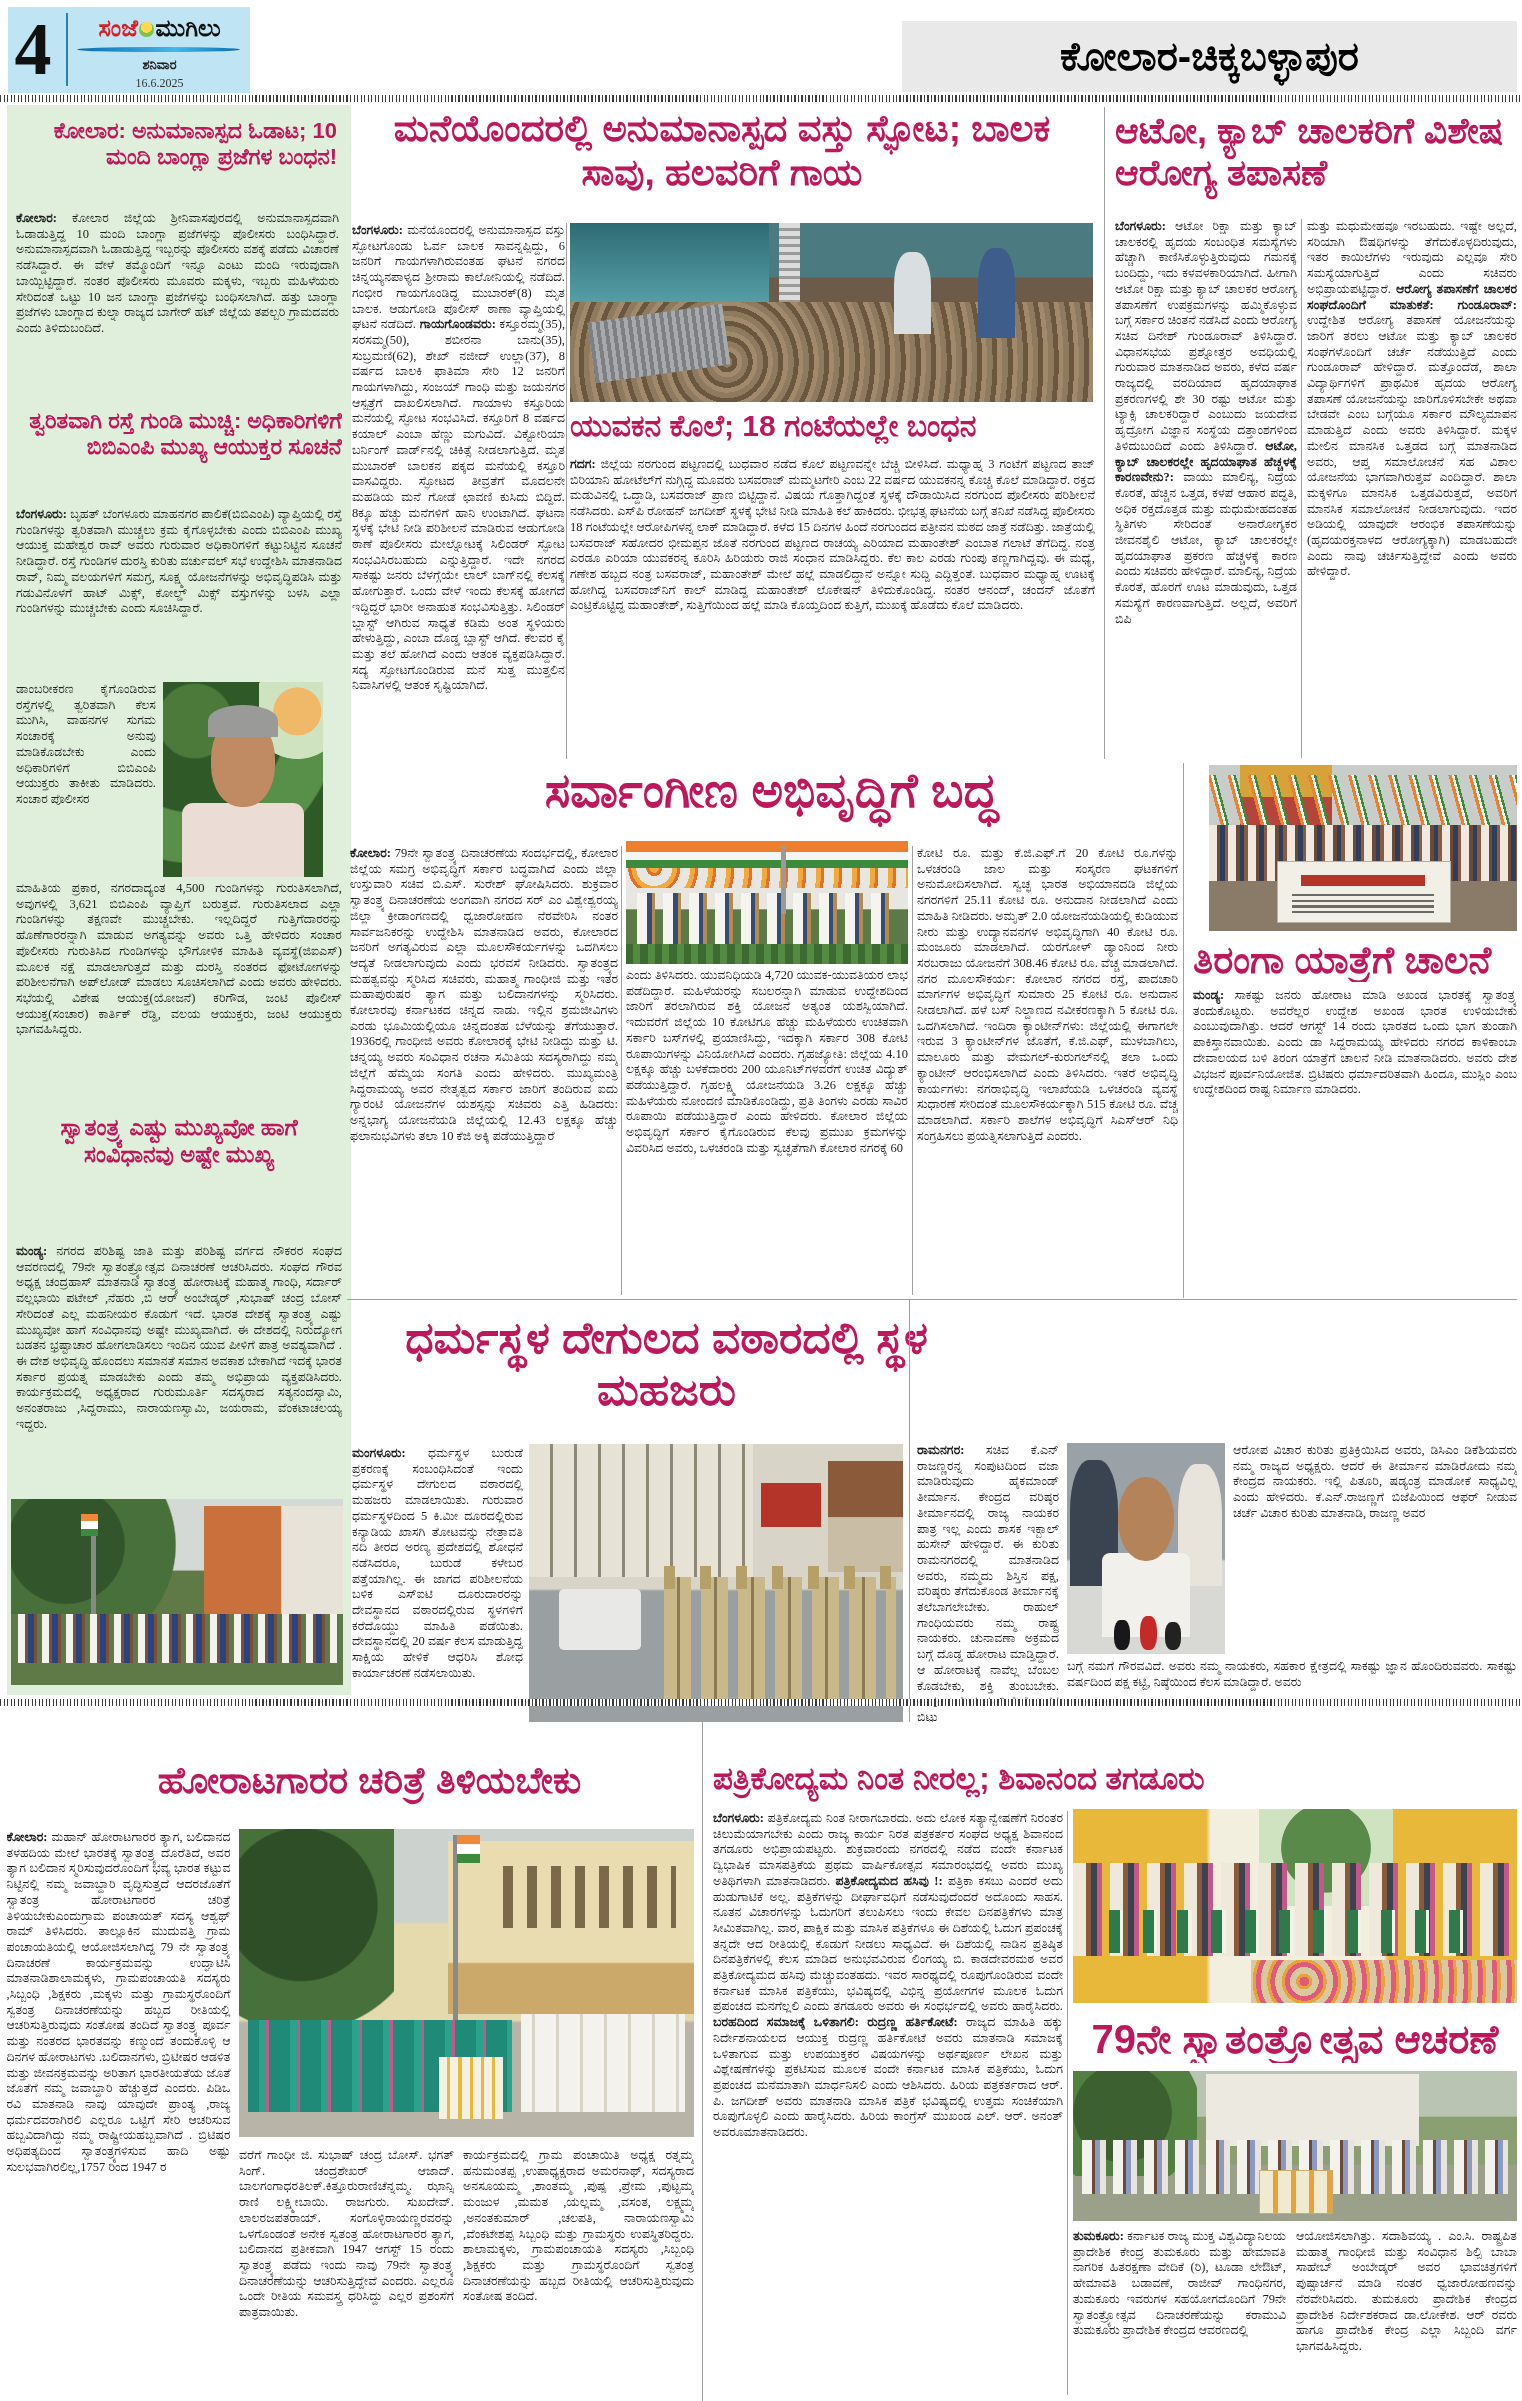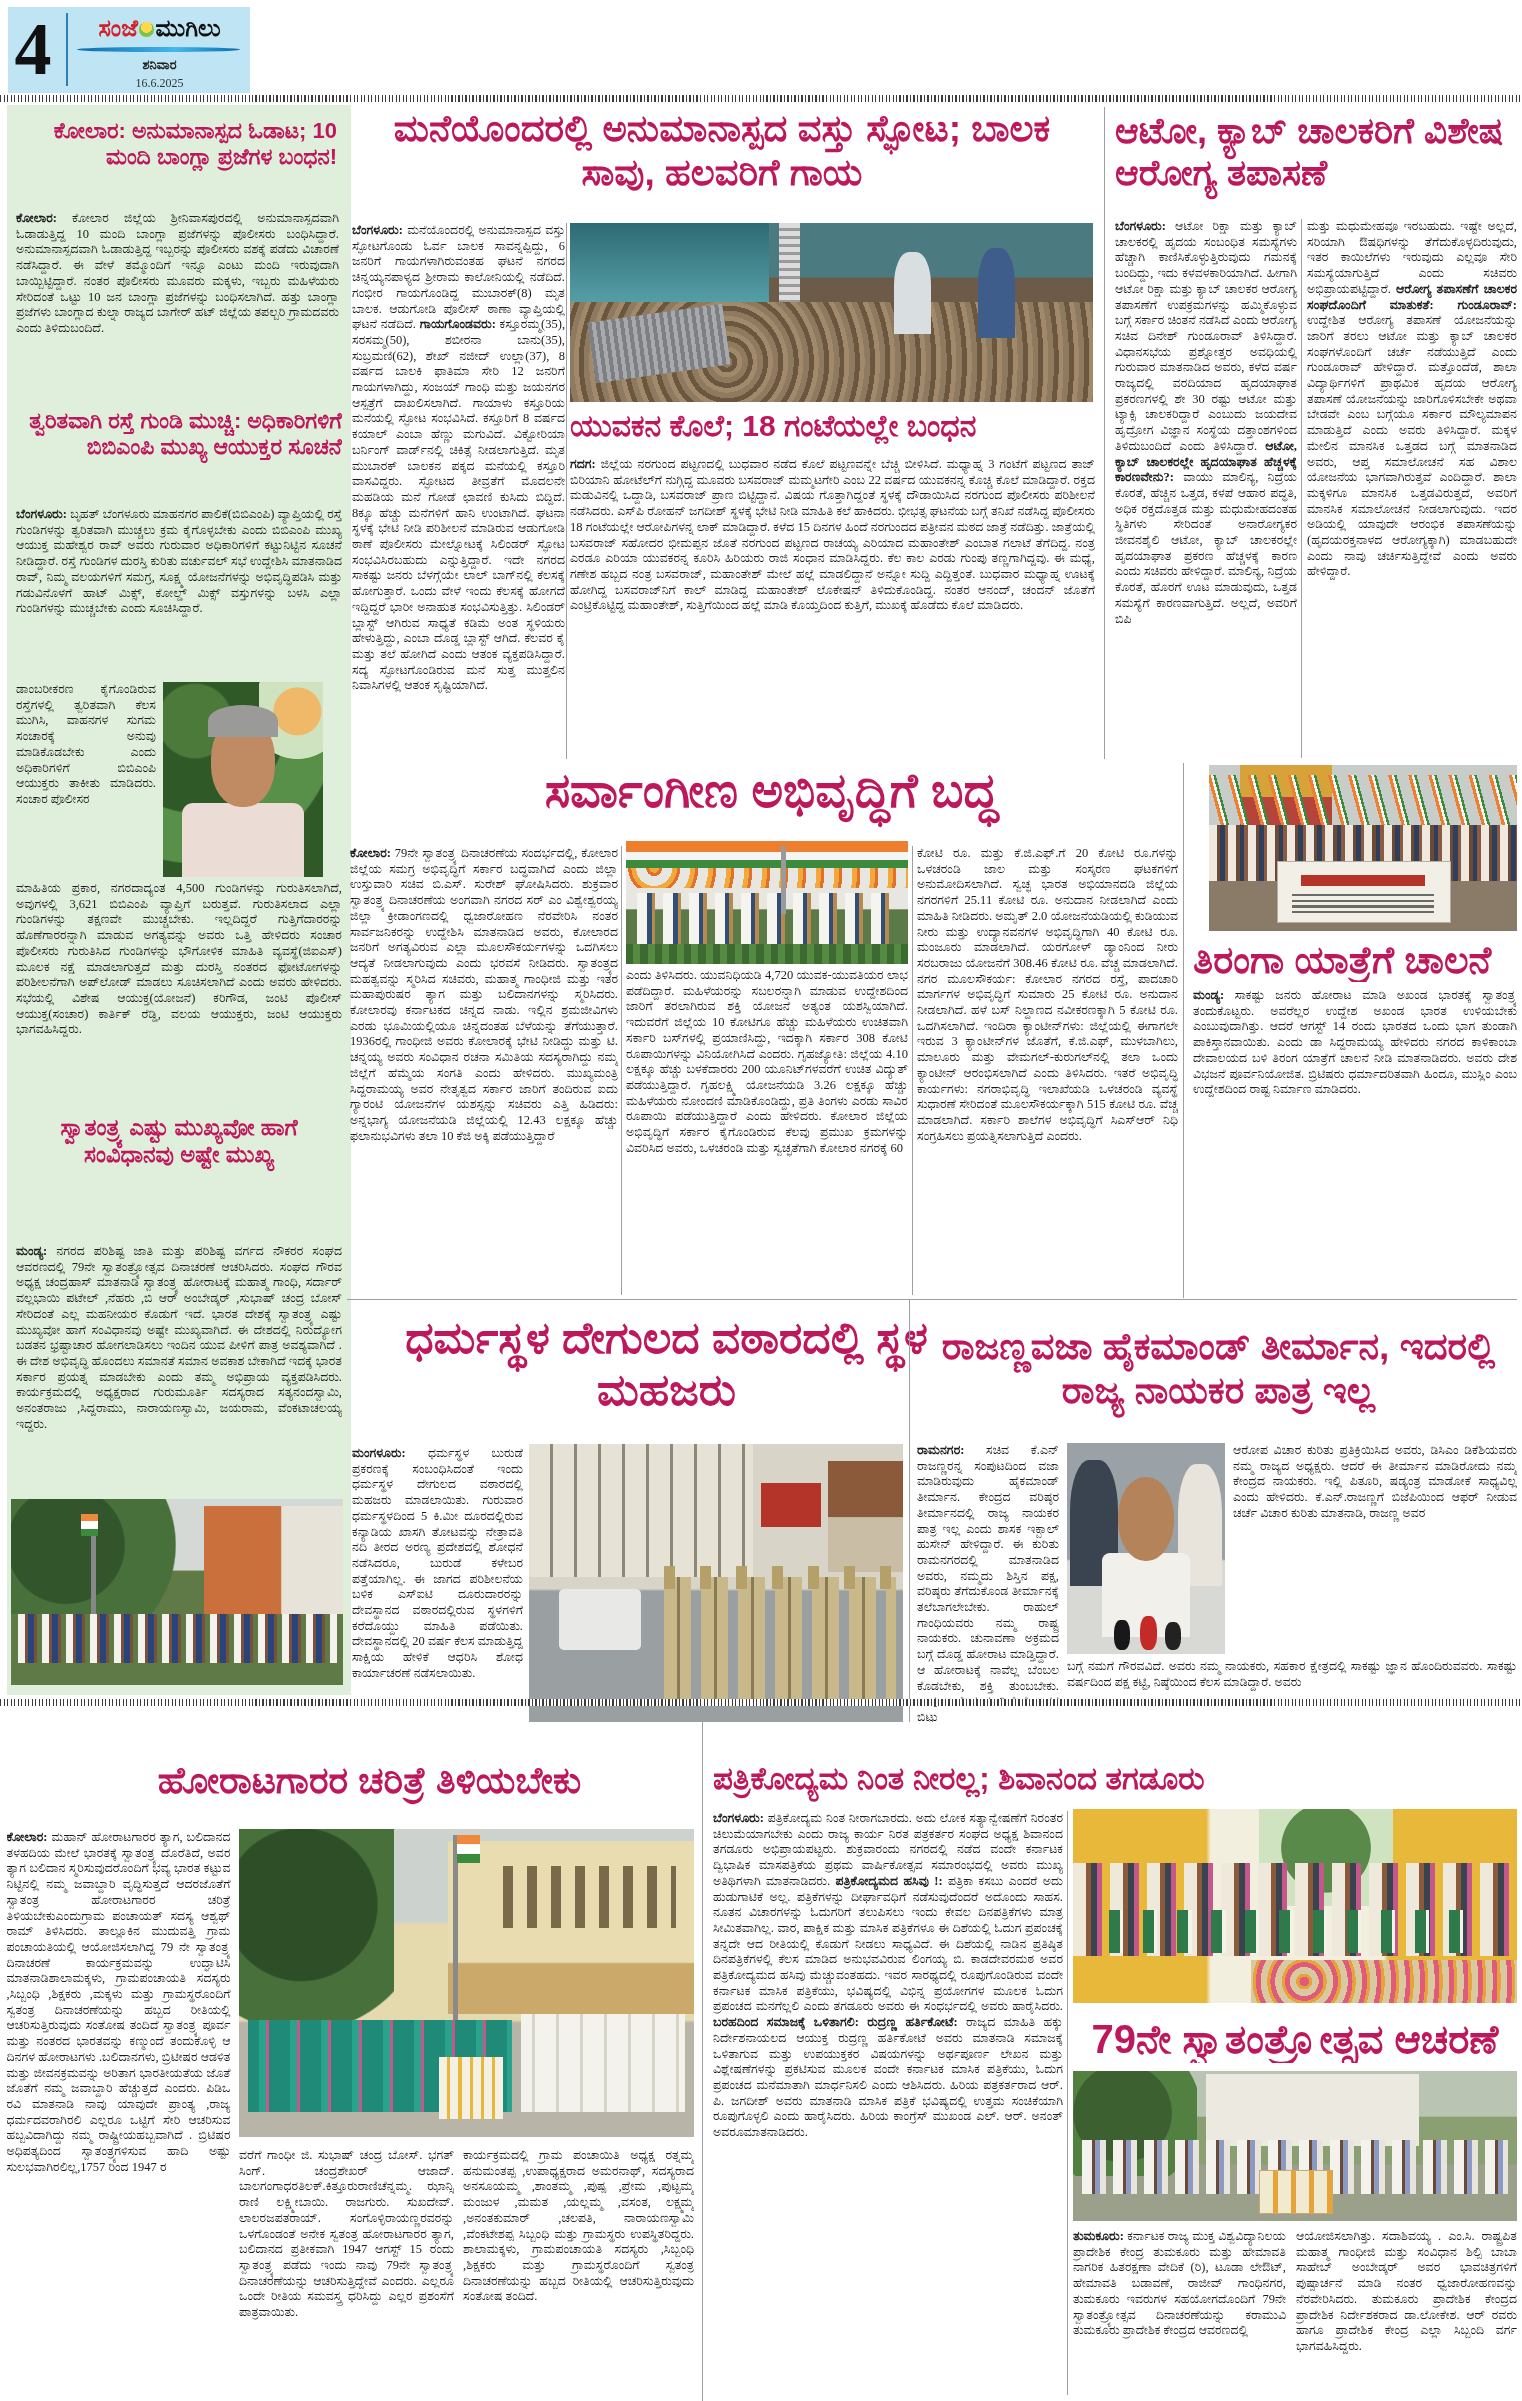--- a/index.html
+++ b/index.html
@@ -30,20 +30,21 @@
     <div class="abs" style="left:6.5px;top:0px;font-family:'Liberation Serif',serif;font-size:74px;font-weight:bold;line-height:84px;color:#111;">4</div>
     <div class="abs" style="left:58px;top:6.5px;width:1.6px;height:73px;background:#2a7fb5;"></div>
     <div class="abs" style="left:65px;top:8px;width:173px;text-align:center;font-family:'Liberation Sans',sans-serif;font-weight:bold;font-size:23.4px;line-height:26px;">
       <span style="color:#d42027;">ಸಂಜೆ</span><span style="display:inline-block;width:14.5px;height:14.5px;border-radius:50%;background:radial-gradient(circle at 50% 35%,#ffd84d 0 45%,#7ec24a 46% 100%);vertical-align:middle;margin:0 1.6px;"></span><span style="color:#101010;">ಮುಗಿಲು</span>
     </div>
     <div class="abs" style="left:69px;top:40px;width:163px;height:5.6px;border-radius:50%;background:linear-gradient(90deg,#0b6ab0,#43b9ea 60%,#0b6ab0);"></div>
     <div class="abs" style="left:65px;top:50px;width:173px;text-align:center;font-size:13px;font-weight:bold;color:#222;">ಶನಿವಾರ</div>
     <div class="abs" style="left:65px;top:69px;width:173px;text-align:center;font-size:12px;color:#333;">16.6.2025</div>
   </div>
 
+  <div class="abs region" style="left:902px;top:21px;width:615px;height:71px;line-height:71px;">ಕೋಲಾರ-ಚಿಕ್ಕಬಳ್ಳಾಪುರ</div>
 
   <div class="abs stripe" style="left:0;top:95px;width:1523px;height:7.3px;"></div>
 
   <div class="abs greenbox" style="left:6.5px;top:105px;width:344px;height:1590px;"></div>
 
   <div class="abs hd rgt" style="left:21px;top:118px;width:316px;height:89px;font-size:22px;overflow:hidden;">ಕೋಲಾರ: ಅನುಮಾನಾಸ್ಪದ ಓಡಾಟ; 10 ಮಂದಿ ಬಾಂಗ್ಲಾ ಪ್ರಜೆಗಳ ಬಂಧನ!</div>
   <div class="abs tx" style="left:16px;top:211px;width:323px;height:194px;">
     <b class="dl">ಕೋಲಾರ:</b>
     <span>ಕೋಲಾರ ಜಿಲ್ಲೆಯ ಶ್ರೀನಿವಾಸಪುರದಲ್ಲಿ ಅನುಮಾನಾಸ್ಪದವಾಗಿ ಓಡಾಡುತ್ತಿದ್ದ 10 ಮಂದಿ ಬಾಂಗ್ಲಾ ಪ್ರಜೆಗಳನ್ನು ಪೊಲೀಸರು ಬಂಧಿಸಿದ್ದಾರೆ. ಅನುಮಾನಾಸ್ಪದವಾಗಿ ಓಡಾಡುತ್ತಿದ್ದ ಇಬ್ಬರನ್ನು ಪೊಲೀಸರು ವಶಕ್ಕೆ ಪಡೆದು ವಿಚಾರಣೆ ನಡೆಸಿದ್ದಾರೆ. ಈ ವೇಳೆ ತಮ್ಮೊಂದಿಗೆ ಇನ್ನೂ ಎಂಟು ಮಂದಿ ಇರುವುದಾಗಿ ಬಾಯ್ಬಿಟ್ಟಿದ್ದಾರೆ. ನಂತರ ಪೊಲೀಸರು ಮೂವರು ಮಕ್ಕಳು, ಇಬ್ಬರು ಮಹಿಳೆಯರು ಸೇರಿದಂತೆ ಒಟ್ಟು 10 ಜನ ಬಾಂಗ್ಲಾ ಪ್ರಜೆಗಳನ್ನು ಬಂಧಿಸಲಾಗಿದೆ. ಹತ್ತು ಬಾಂಗ್ಲಾ ಪ್ರಜೆಗಳು ಬಾಂಗ್ಲಾದ ಕುಲ್ನಾ ರಾಜ್ಯದ ಬಾಗೇರ್ ಹಟ್ ಜಿಲ್ಲೆಯ ತಪಲ್ಬರಿ ಗ್ರಾಮದವರು ಎಂದು ತಿಳಿದುಬಂದಿದೆ.</span>
   </div>
@@ -159,21 +160,20 @@
   <div class="photo" style="left:529px;top:1444px;width:374px;height:278px;background:linear-gradient(180deg,#d9d4c8 0 52%,#9aa0a2 53% 100%);">
     <div style="left:0;top:0;width:60%;height:48%;background:repeating-linear-gradient(90deg,#e7e2d6 0 21px,#8d8878 21px 24px),repeating-linear-gradient(180deg,transparent 0 14.5px,#b7b2a2 14.5px 17px);"></div>
     <div style="left:62%;top:14%;width:16%;height:16%;background:#b5342a;"></div>
     <div style="left:80%;top:6%;width:20%;height:40%;background:linear-gradient(180deg,#8a5a3a 0 50%,#c9bda5 51% 100%);"></div>
     <div style="left:8%;top:52%;width:22%;height:22%;background:#e8e8e6;border-radius:4.8px;"></div>
     <div style="left:36%;top:48%;width:62%;height:44%;background:repeating-linear-gradient(90deg,#c9b98a 0 13px,#8a7a55 13px 16px,#c9b98a 16px 27.4px,transparent 27.4px 37px);"></div>
     <div style="left:36%;top:44%;width:62%;height:8%;background:repeating-linear-gradient(90deg,#b5a06a 0 11.3px,transparent 11.3px 36px);"></div>
   </div>
 
   <div class="abs vrule" style="left:909px;top:1299px;height:423px;"></div>
-  <div class="abs hd ctr" style="left:920px;top:1325px;width:597px;height:108px;font-size:37px;overflow:hidden;">ರಾಜಣ್ಣವಜಾ ಹೈಕಮಾಂಡ್ ತೀರ್ಮಾನ, ಇದರಲ್ಲಿ ರಾಜ್ಯ ನಾಯಕರ ಪಾತ್ರ ಇಲ್ಲ</div>
   <div class="abs tx" style="left:917px;top:1443px;width:142px;height:279px;">
     <b class="dl">ರಾಮನಗರ:</b>
     <span>ಸಚಿವ ಕೆ.ಎನ್ ರಾಜಣ್ಣರನ್ನ ಸಂಪುಟದಿಂದ ವಜಾ ಮಾಡಿರುವುದು ಹೈಕಮಾಂಡ್ ತೀರ್ಮಾನ. ಕೇಂದ್ರದ ವರಿಷ್ಠರ ತೀರ್ಮಾನದಲ್ಲಿ ರಾಜ್ಯ ನಾಯಕರ ಪಾತ್ರ ಇಲ್ಲ ಎಂದು ಶಾಸಕ ಇಕ್ಬಾಲ್ ಹುಸೇನ್ ಹೇಳಿದ್ದಾರೆ. ಈ ಕುರಿತು ರಾಮನಗರದಲ್ಲಿ ಮಾತನಾಡಿದ ಅವರು, ನಮ್ಮದು ಶಿಸ್ತಿನ ಪಕ್ಷ, ವರಿಷ್ಠರು ತೆಗೆದುಕೊಂಡ ತೀರ್ಮಾನಕ್ಕೆ ತಲೆಬಾಗಲೇಬೇಕು. ರಾಹುಲ್ ಗಾಂಧಿಯವರು ನಮ್ಮ ರಾಷ್ಟ್ರ ನಾಯಕರು. ಚುನಾವಣಾ ಅಕ್ರಮದ ಬಗ್ಗೆ ದೊಡ್ಡ ಹೋರಾಟ ಮಾಡ್ತಿದ್ದಾರೆ. ಆ ಹೋರಾಟಕ್ಕೆ ನಾವೆಲ್ಲ ಬೆಂಬಲ ಕೊಡಬೇಕು, ಶಕ್ತಿ ತುಂಬಬೇಕು. ನಾವು ಆ ಕೆಲಸ ಮಾಡಿದೇವೆ. ಅದನ ಬಿಟ್ಟು</span>
   </div>
   <div class="photo" style="left:1067px;top:1443px;width:158px;height:211px;background:linear-gradient(180deg,#9aa2a8 0 55%,#d8d8d4 56% 100%);">
     <div style="left:2%;top:8%;width:30%;height:60%;background:#3a4450;border-radius:40% 40% 0 0;"></div>
     <div style="left:70%;top:10%;width:28%;height:58%;background:#e8e4dc;border-radius:40% 40% 0 0;"></div>
     <div style="left:22%;top:52%;width:56%;height:40%;background:#f2f0ea;border-radius:8px 8px 0 0;"></div>
     <div style="left:32%;top:16%;width:36%;height:40%;background:#b5835a;border-radius:48%;"></div>
     <div style="left:30%;top:84%;width:10%;height:14%;background:#18181a;border-radius:40%;"></div>

